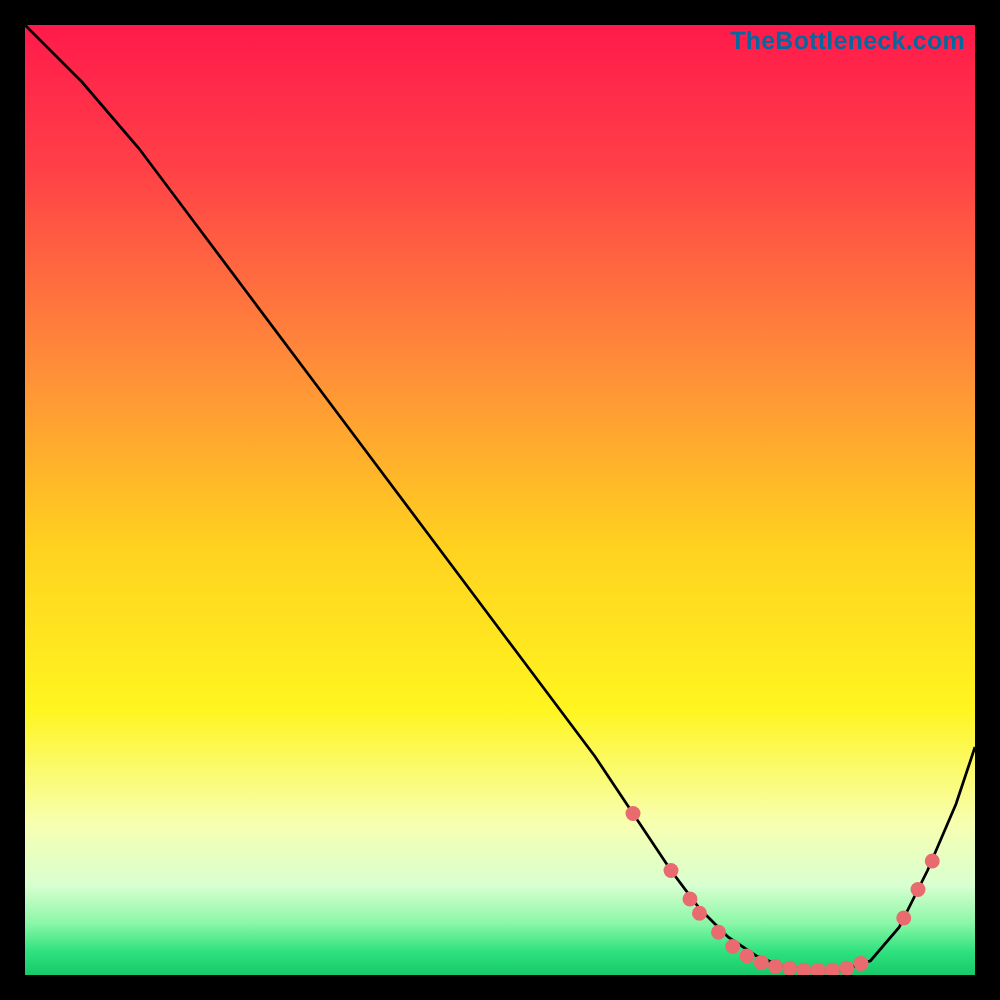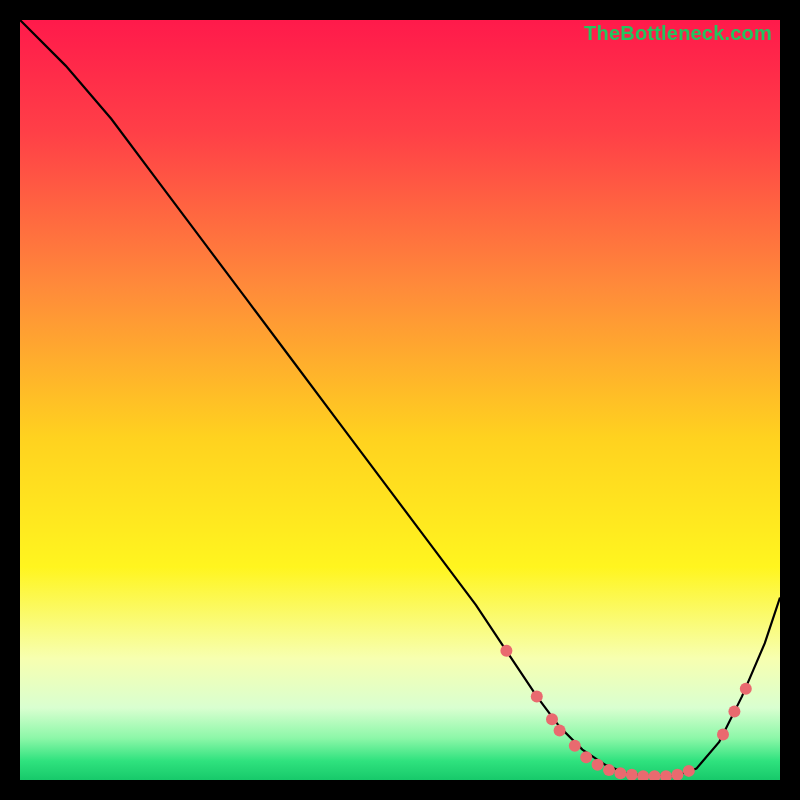--- a/index.html
+++ b/index.html
@@ -16,21 +16,21 @@
     left: 20px;
     top: 20px;
     width: 760px;
     height: 760px;
     background: #000;
   }
   .watermark {
     position: absolute;
     top: 2px;
     right: 8px;
-    color: #22c55e;
+    color: #0369a1;
     font-size: 20px;
     font-weight: 600;
     letter-spacing: 0.2px;
     z-index: 20;
   }
   svg.plot {
     position: absolute;
     left: 0;
     top: 0;
     width: 760px;

